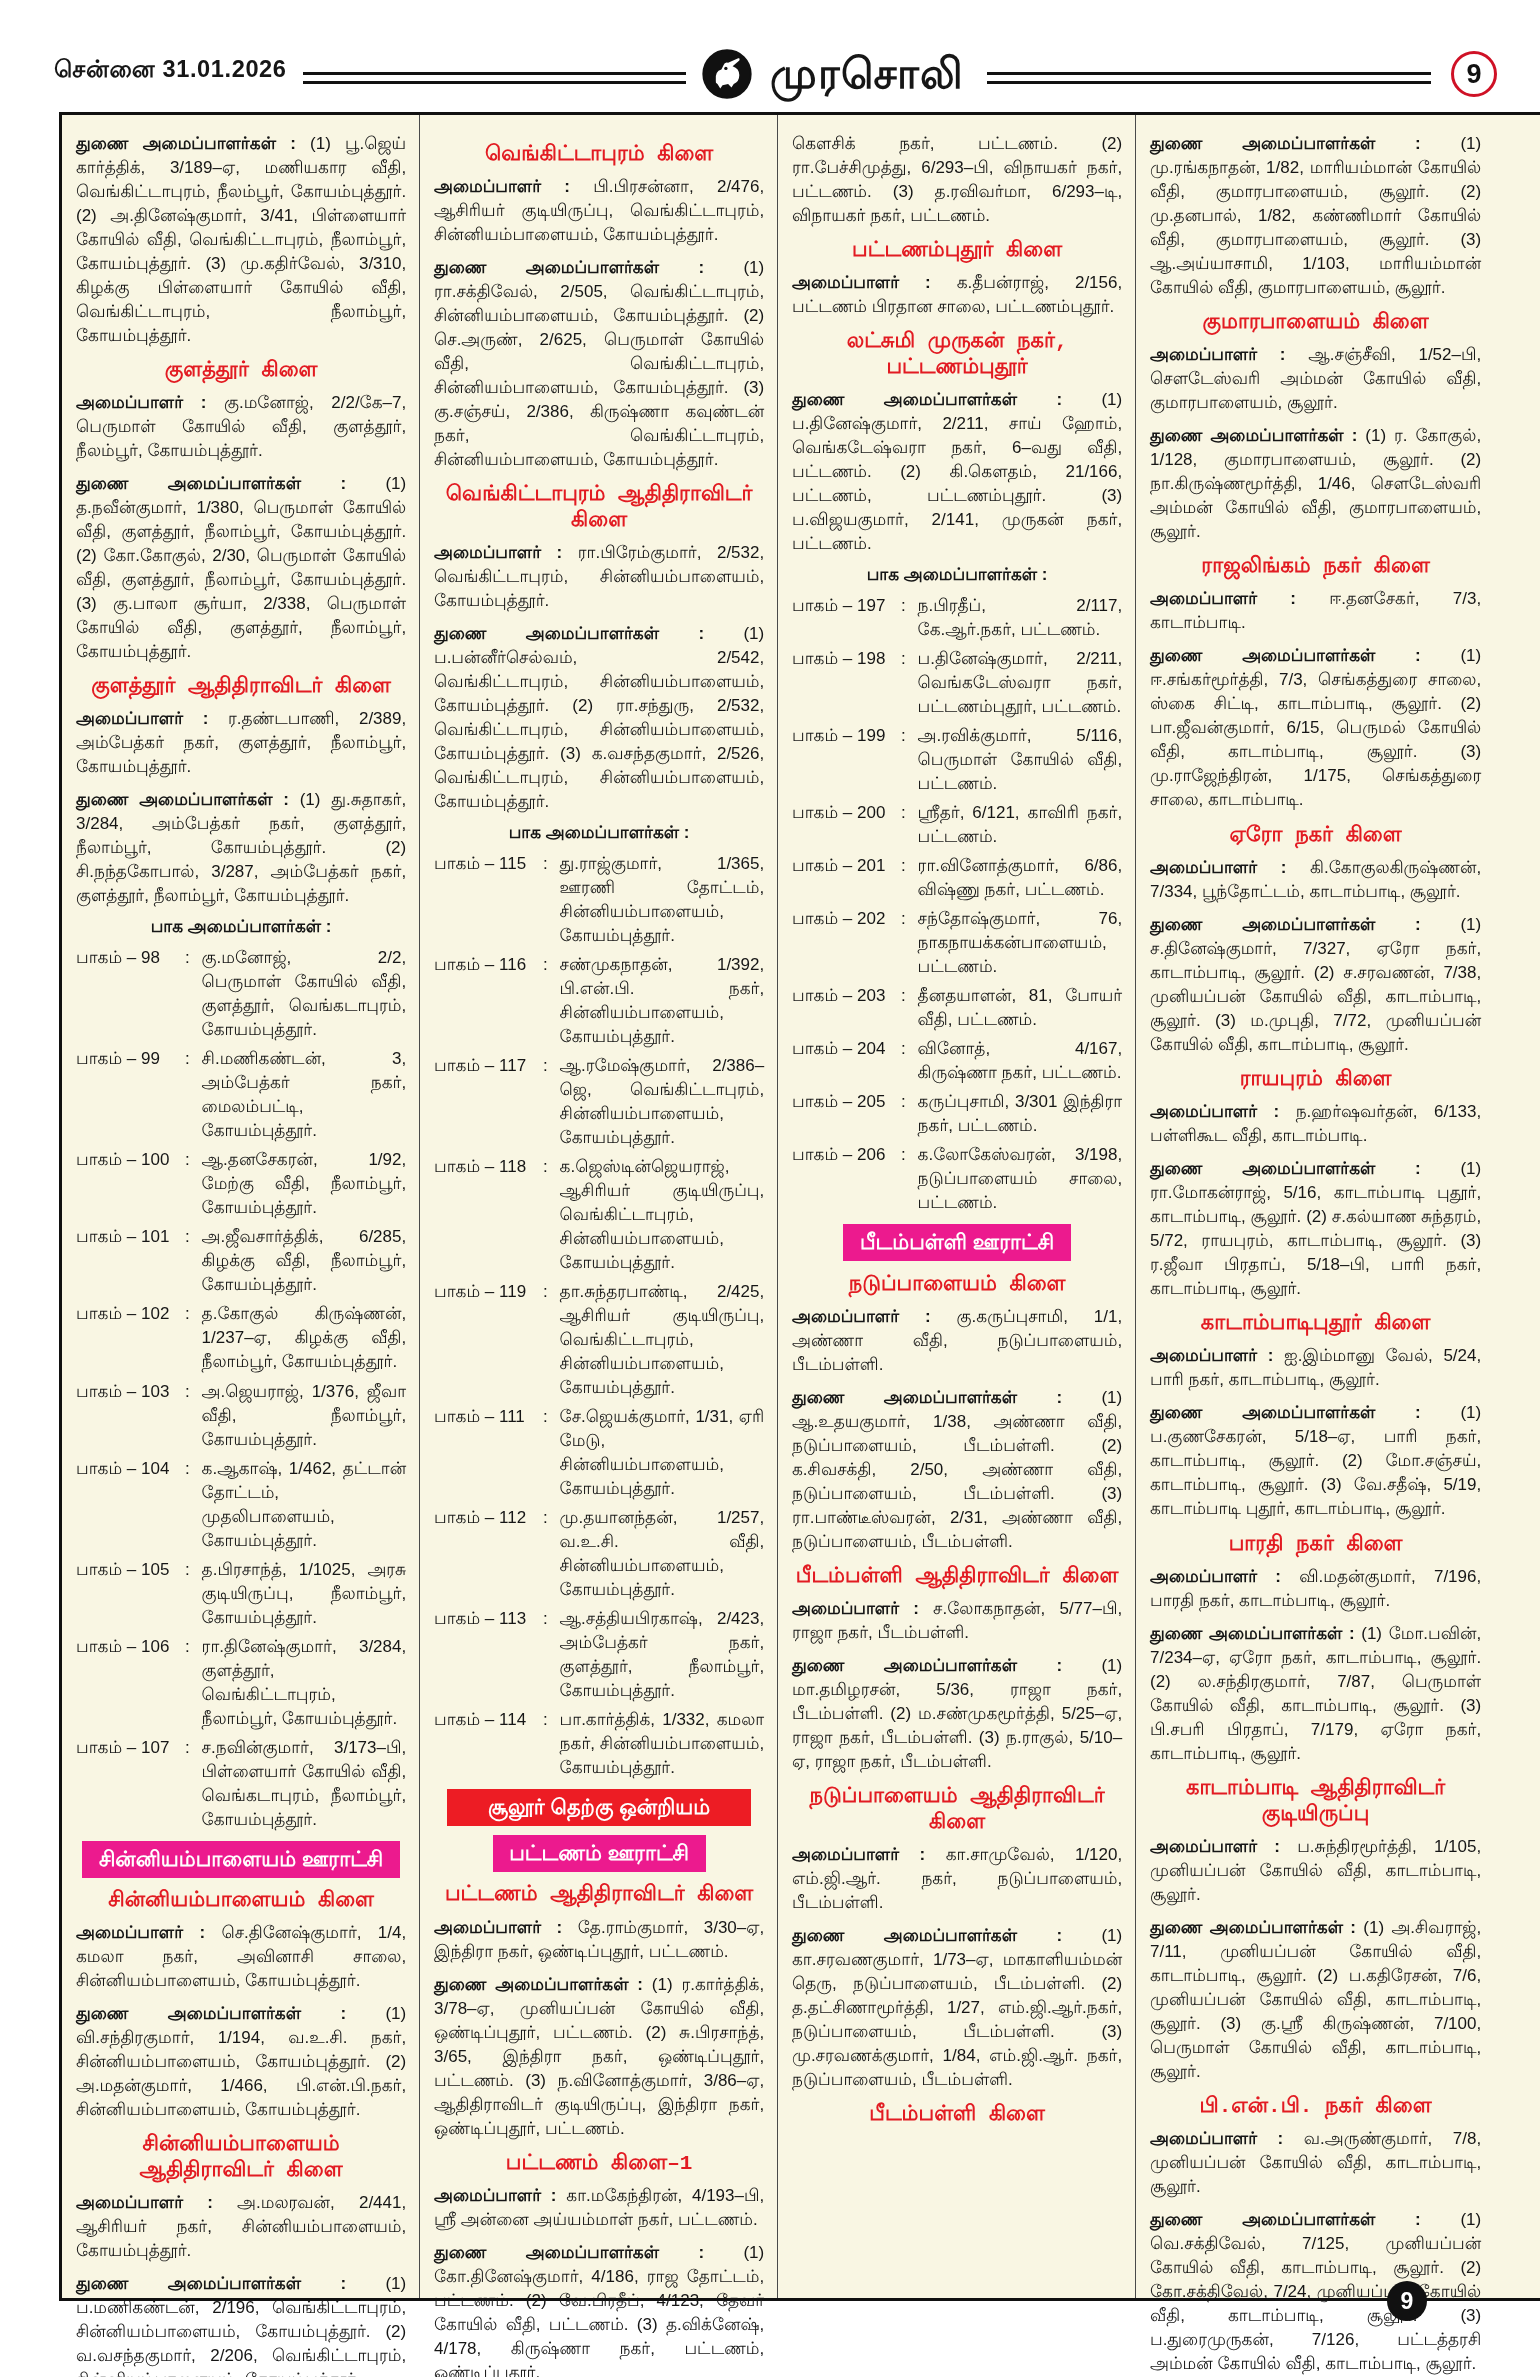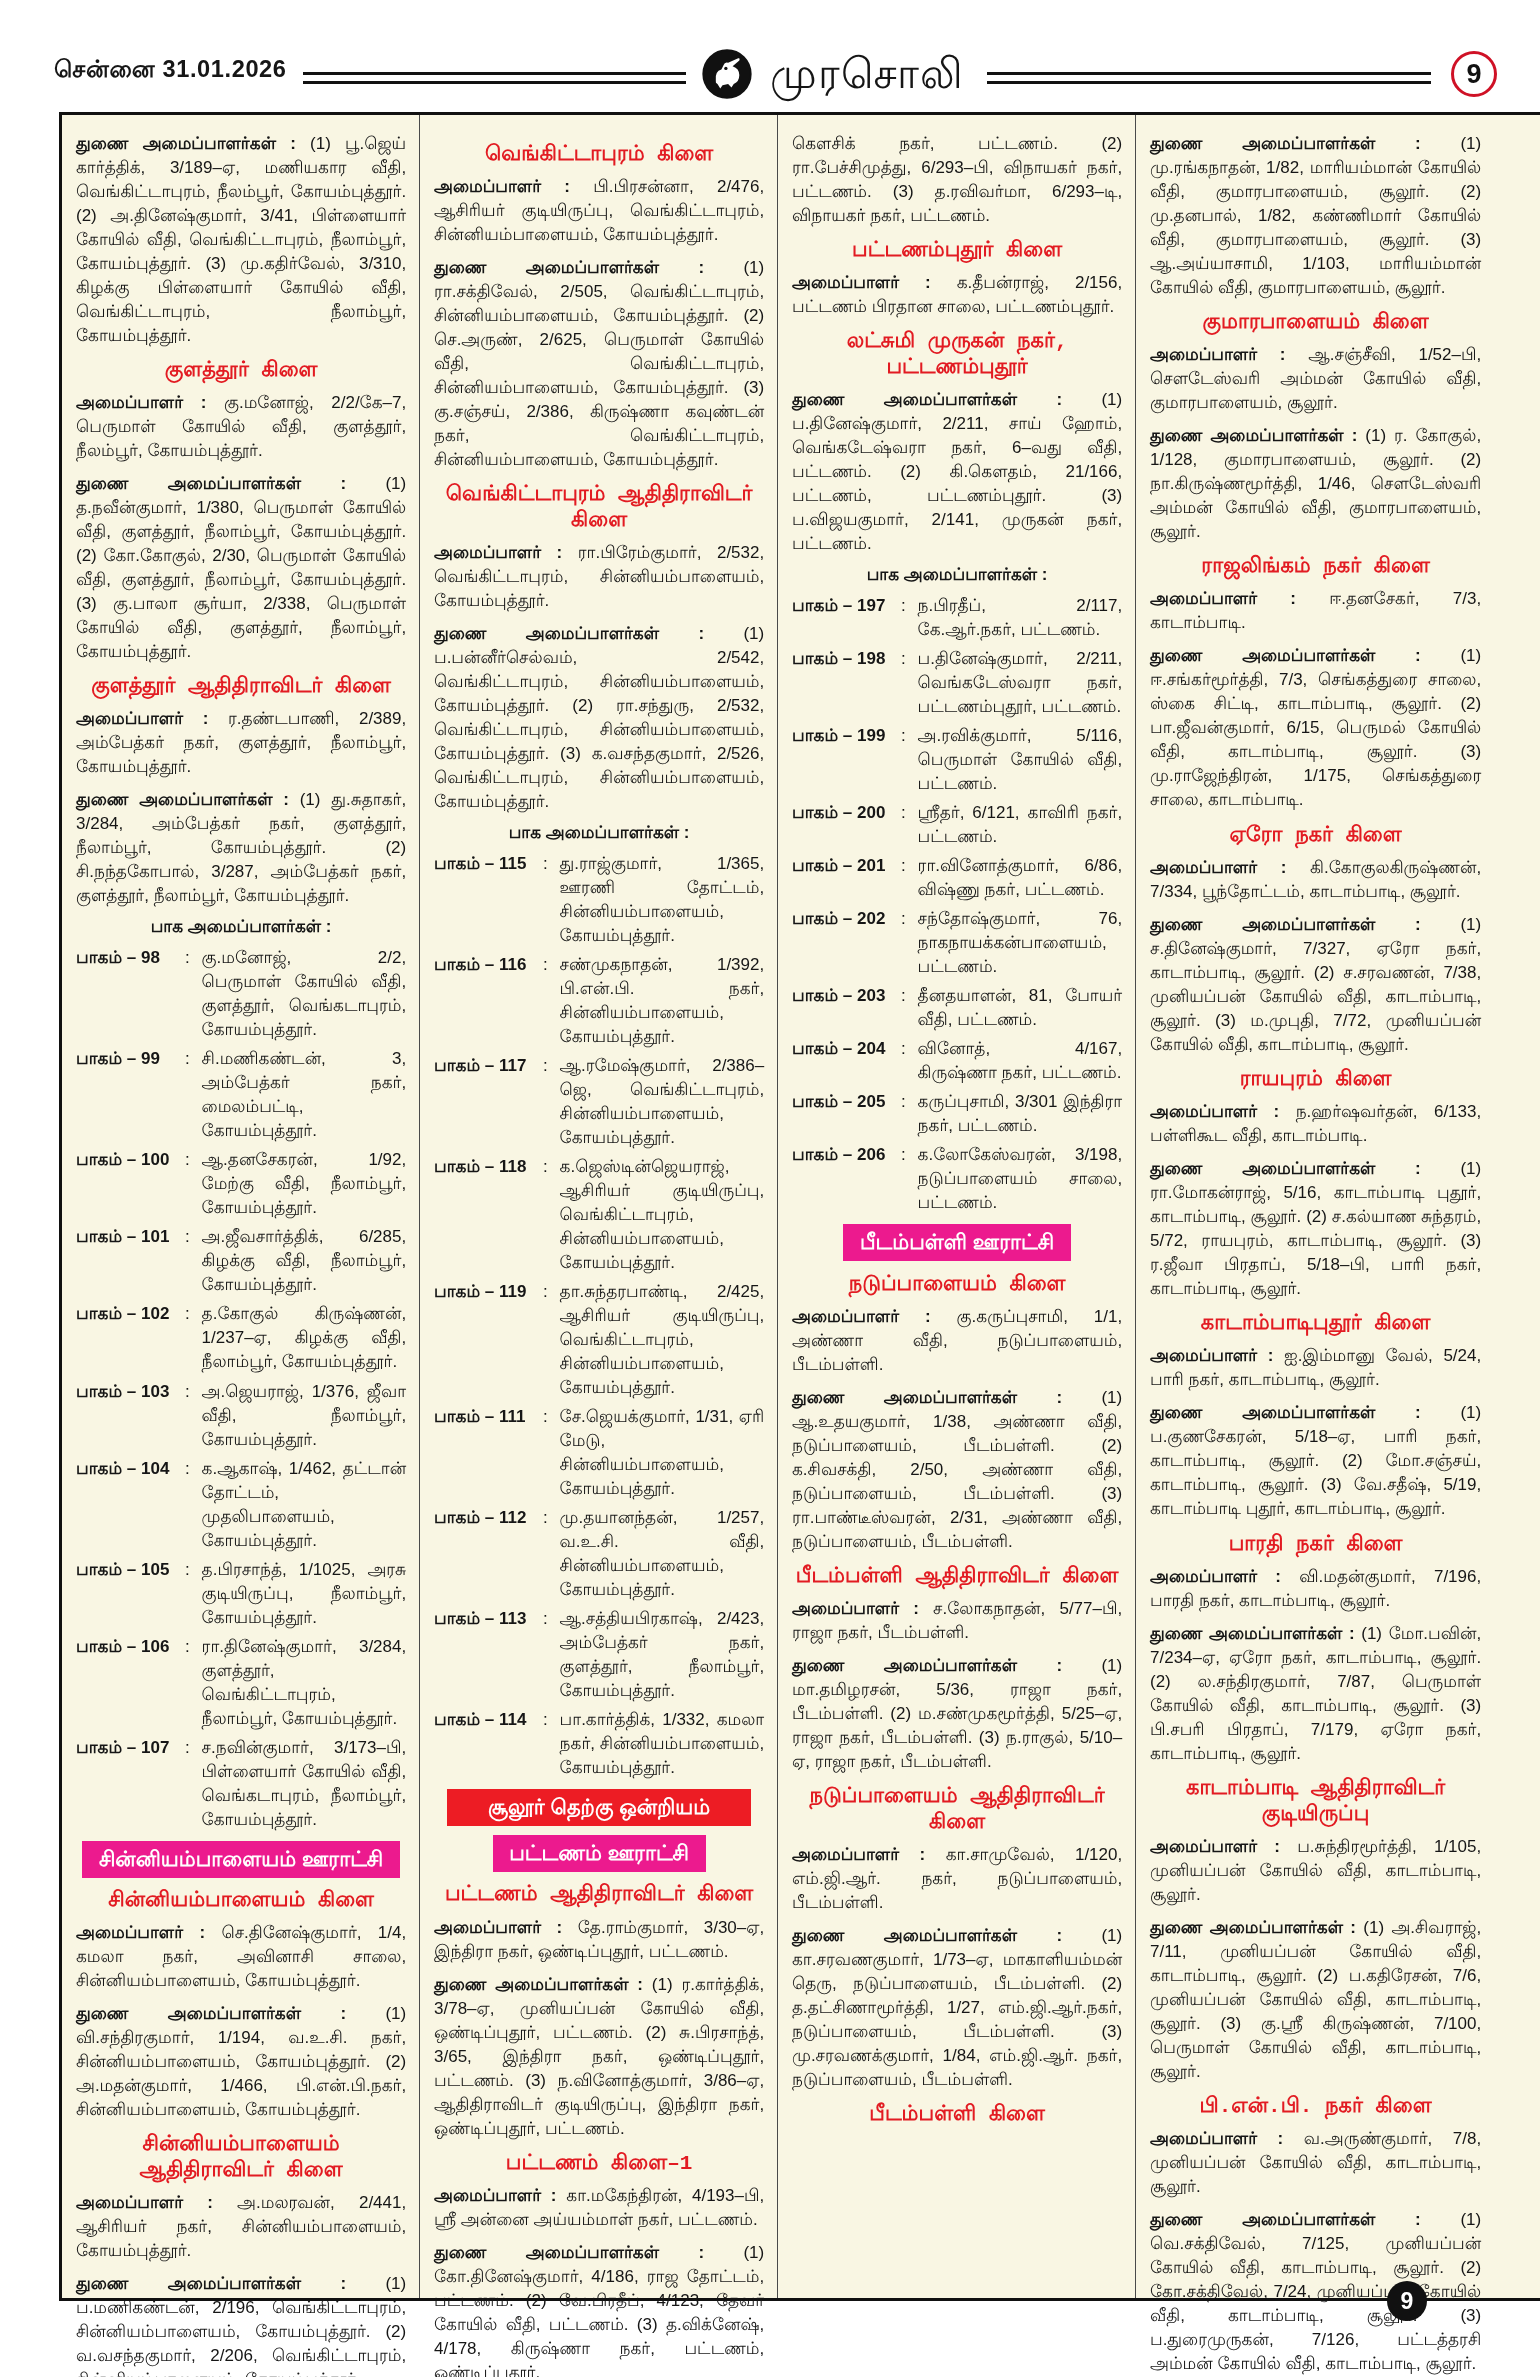--- a/index.html
+++ b/index.html
@@ -4,38 +4,38 @@
 <style>
   html,body{margin:0;padding:0;background:#fff;}
   body{width:1541px;height:2377px;position:relative;font-family:"Liberation Sans",sans-serif;color:#161616;}
   
   .hdr{position:absolute;left:0;top:0;width:1541px;height:104px;}
   .hdr-date{position:absolute;left:54px;top:56px;font-size:23.6px;font-weight:bold;letter-spacing:0.6px;}
   .rule{position:absolute;top:72px;height:3.8px;border-top:3.2px solid #111;border-bottom:3.2px solid #111;padding-top:2.6px;box-sizing:content-box;}
   .rule.left{left:303px;width:383px;}
   .rule.right{left:987px;width:444px;}
   .logo{position:absolute;left:699px;top:46px;width:56px;height:56px;}
-  .masthead{position:absolute;left:770px;top:50px;font-size:42px;font-weight:normal;letter-spacing:1.3px;}
+  .masthead{position:absolute;left:770px;top:50px;font-size:42px;font-weight:bold;letter-spacing:1.3px;}
   .pgno-top{position:absolute;left:1451px;top:51px;width:40px;height:40px;border-radius:50%;border:3.8px solid #cf1126;background:#fff;color:#111;
             display:flex;align-items:center;justify-content:center;font-size:27px;font-weight:bold;box-shadow:0 0 0 1.9px #fff inset;}
   
   .sheet{position:absolute;left:59px;top:112px;width:1484px;height:2189px;background:var(--paper,#f9f6e3);
          border:3.2px solid #111;box-sizing:border-box;display:flex;}
   .col{width:358px;box-sizing:border-box;padding:16.6px 12.8px 12.8px 14px;border-right:0.6px solid #4a4a4a;}
   .col:last-child{border-right:none;}
   .col p{margin:0 0 9px 0;font-size:17px;line-height:24px;text-align:justify;}
   .col p b{font-weight:bold;}
   .h{color:var(--red,#e21b22);font-weight:bold;font-size:21px;line-height:25.5px;text-align:center;margin:10.2px 0 7.7px 0;font-family:Liberation Mono, monospace;}
   .band{display:block;text-align:center;margin:9px auto 6.4px auto;}
   .band span{display:inline-block;color:#ffffff;font-weight:bold;font-size:21px;line-height:25.5px;padding:5.1px 16.6px 6.4px 16.6px;}
   .band.red span{background:var(--bred,#ed1c24);width:92%;box-sizing:border-box;}
   .band.pink span{background:var(--bpink,#ec1a8e);}
   .sub{font-weight:bold;text-align:center;font-size:17px;margin:6.4px 0 7.7px 0;}
   .part{display:flex;font-size:17px;line-height:24px;margin:0 0 5.1px 0;}
-  .part .pn{width:109px;font-weight:bold;flex:0 0 auto;}
+  .part .pn{width:109px;font-weight:normal;flex:0 0 auto;}
   .part .pc{width:16.6px;flex:0 0 auto;}
   .part .pt{flex:1;text-align:justify;}
   
   .pgno-bot{position:absolute;left:1387px;top:2281px;width:40px;height:40px;border-radius:50%;background:#111;color:#fff;
             display:flex;align-items:center;justify-content:center;font-size:23px;font-weight:bold;}
 </style>
 </head>
 <body>
 
 <div class="hdr">

